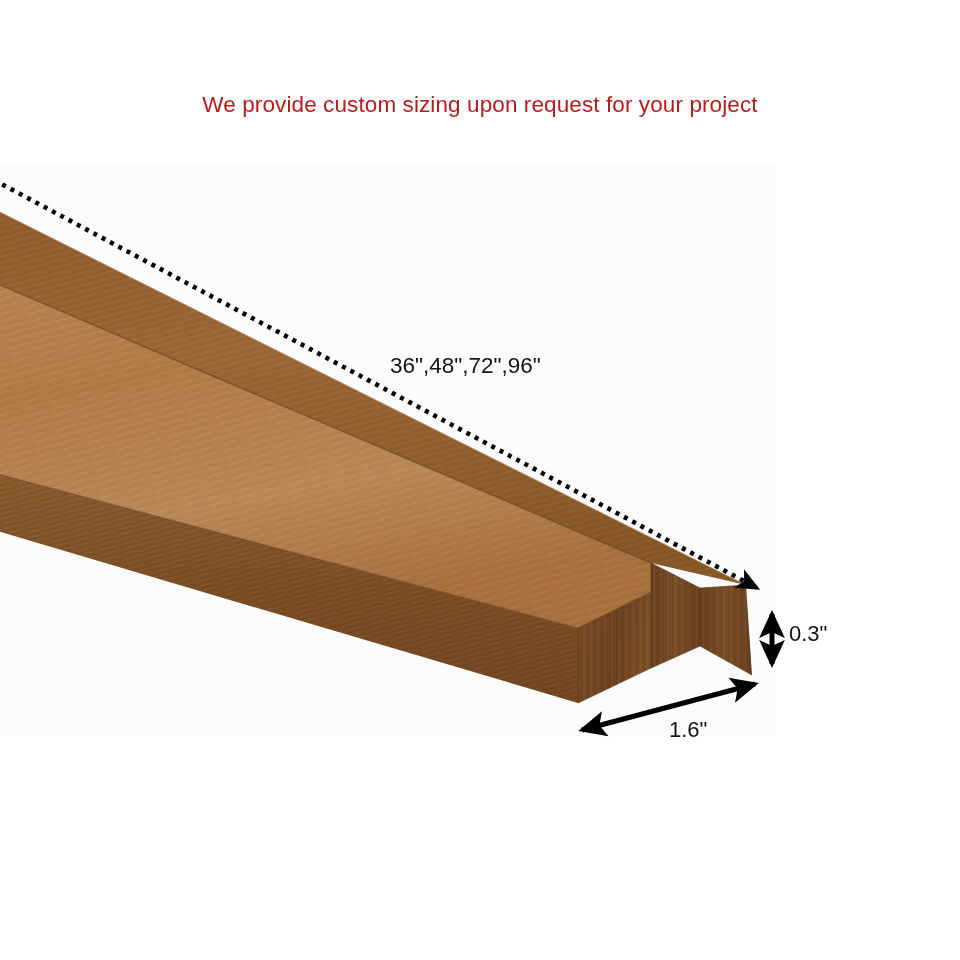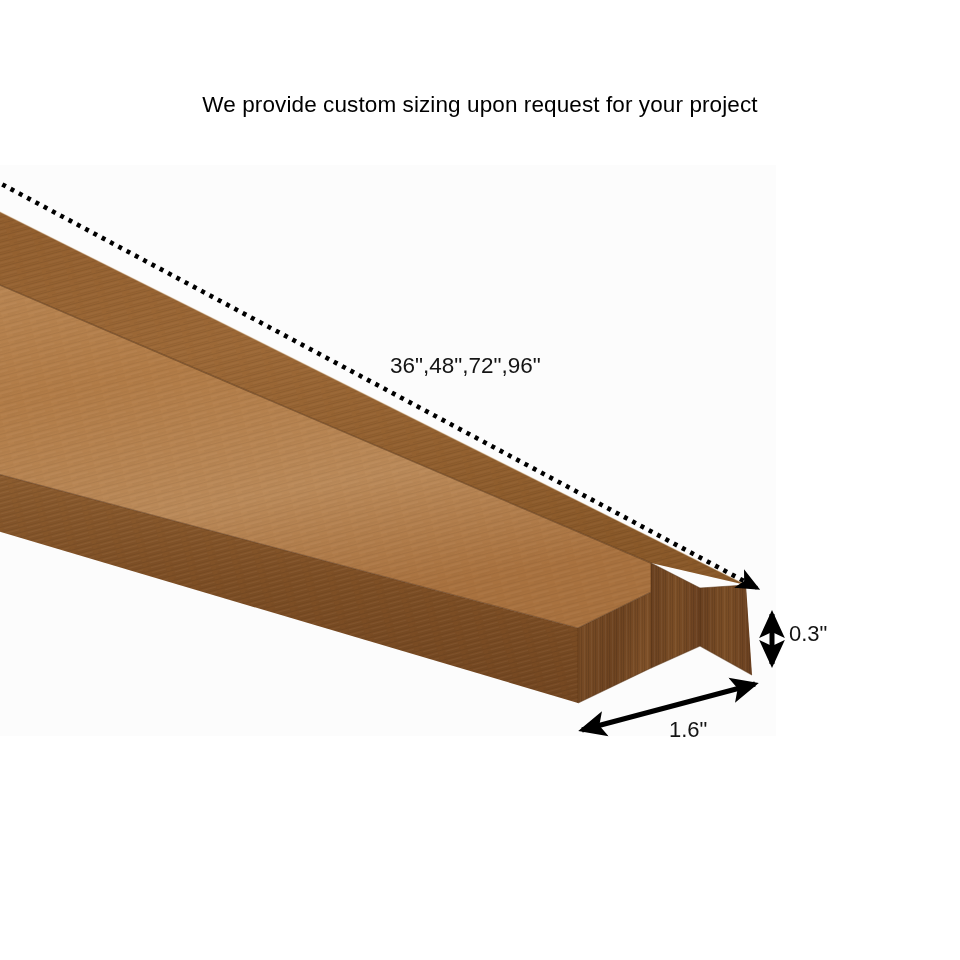--- a/index.html
+++ b/index.html
@@ -14,21 +14,21 @@
   #stage{
     position:absolute;left:0;top:0;width:960px;height:960px;
   }
   #stage svg{display:block;width:960px;height:960px;}
 
   .caption{
     position:absolute;
     left:0;right:0;top:92px;
     text-align:center;
     font-size:22.5px;
-    color:#000000;
+    color:#b91c1c;
     letter-spacing:.1px;
     white-space:nowrap;
   }
 
   .dimlabel{
     position:absolute;
     font-size:22px;
     color:#141414;
     white-space:nowrap;
   }

